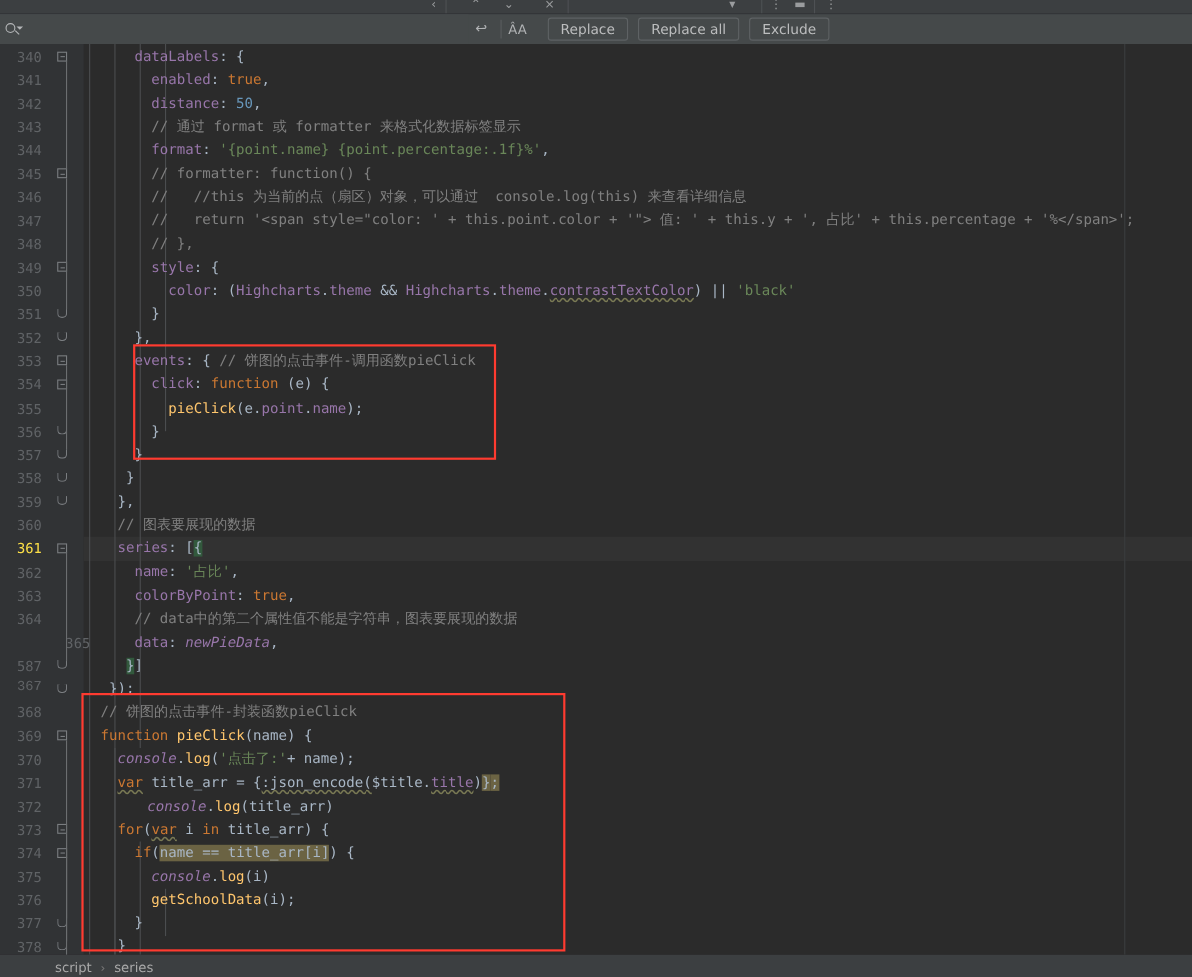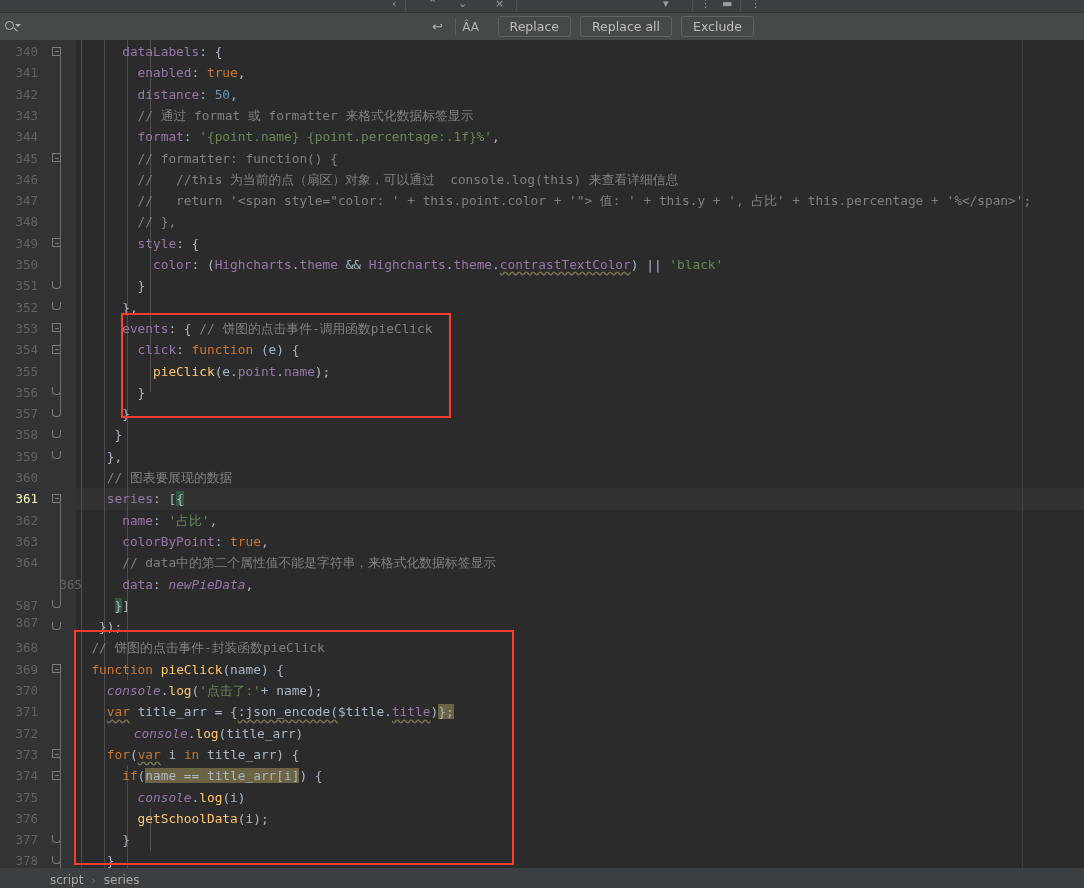--- a/index.html
+++ b/index.html
@@ -75,21 +75,21 @@
   }
   .gutter {
     position:absolute; left:0; top:0; width:76px; height:828px;
     background:#313335;
   }
   .gutter-line {
     position:absolute; left:0; width:76px; height:21.3px;
     color:#606366; font-size:12.5px; line-height:21.3px;
     text-align:right; padding-right:38px;
   }
-  .gutter-line.cur { color:#fef9c3; }
+  .gutter-line.cur { color:#fde047; }
   .fold {
     position:absolute; left:52px; width:11px; height:21.3px;
   }
   .fold .bx {
     position:absolute; left:0; top:5.5px; width:9px; height:9px;
     border:1px solid #7a7d80;
   }
   .fold .bx:after {
     content:""; position:absolute; left:1.5px; top:3.5px; width:4px; height:1px;
     background:#7a7d80;
@@ -332,21 +332,21 @@
         <div class="code-line" style="top: 299.2px;"><span class="ind" style="width: 61.6px;"></span><span><span class="prop">click</span><span class="pl">: </span><span class="k">function</span><span class="pl"> (e) {</span></span></div>
         <div class="code-line" style="top: 320.5px;"><span class="ind" style="width: 77px;"></span><span><span class="fn">pieClick</span><span class="pl">(e.</span><span class="prop">point</span><span class="pl">.</span><span class="prop">name</span><span class="pl">);</span></span></div>
         <div class="code-line" style="top: 341.8px;"><span class="ind" style="width: 61.6px;"></span><span><span class="pl">}</span></span></div>
         <div class="code-line" style="top: 363.1px;"><span class="ind" style="width: 46.2px;"></span><span><span class="pl">}</span></span></div>
         <div class="code-line" style="top: 384.4px;"><span class="ind" style="width: 38.5px;"></span><span><span class="pl">}</span></span></div>
         <div class="code-line" style="top: 405.7px;"><span class="ind" style="width: 30.8px;"></span><span><span class="pl">},</span></span></div>
         <div class="code-line" style="top: 427px;"><span class="ind" style="width: 30.8px;"></span><span><span class="cmt">// 图表要展现的数据</span></span></div>
         <div class="code-line" style="top: 448.3px;"><span class="ind" style="width: 30.8px;"></span><span><span class="prop">series</span><span class="pl">: [</span><span class="hl-sq">{</span></span></div>
         <div class="code-line" style="top: 469.6px;"><span class="ind" style="width: 46.2px;"></span><span><span class="prop">name</span><span class="pl">: </span><span class="str">'占比'</span><span class="pl">,</span></span></div>
         <div class="code-line" style="top: 490.9px;"><span class="ind" style="width: 46.2px;"></span><span><span class="prop">colorByPoint</span><span class="pl">: </span><span class="k">true</span><span class="pl">,</span></span></div>
-        <div class="code-line" style="top: 512.2px;"><span class="ind" style="width: 46.2px;"></span><span><span class="cmt">// data中的第二个属性值不能是字符串，来格式化数据标签显示</span></span></div>
+        <div class="code-line" style="top: 512.2px;"><span class="ind" style="width: 46.2px;"></span><span><span class="cmt">// data中的第二个属性值不能是字符串，图表要展现的数据</span></span></div>
         <div class="code-line" style="top: 533.5px;"><span class="ind" style="width: 46.2px;"></span><span><span class="prop">data</span><span class="pl">: </span><span class="prop ita">newPieData</span><span class="pl">,</span></span></div>
         <div class="code-line" style="top: 554.8px;"><span class="ind" style="width: 38.5px;"></span><span><span class="hl-sq">}</span><span class="pl">]</span></span></div>
         <div class="code-line" style="top: 576.1px;"><span class="ind" style="width: 23.1px;"></span><span><span class="pl">});</span></span></div>
         <div class="code-line" style="top: 597.4px;"><span class="ind" style="width: 15.4px;"></span><span><span class="cmt">// 饼图的点击事件-封装函数pieClick</span></span></div>
         <div class="code-line" style="top: 618.7px;"><span class="ind" style="width: 15.4px;"></span><span><span class="k">function</span><span class="pl"> </span><span class="fn">pieClick</span><span class="pl">(name) {</span></span></div>
         <div class="code-line" style="top: 640px;"><span class="ind" style="width: 30.8px;"></span><span><span class="prop ita">console</span><span class="pl">.</span><span class="fn">log</span><span class="pl">(</span><span class="str">'点击了:'</span><span class="pl">+ name);</span></span></div>
         <div class="code-line" style="top: 661.3px;"><span class="ind" style="width: 30.8px;"></span><span><span class="k wavy">var</span><span class="pl"> title_arr = {</span><span class="pl wavy">:json_encode(</span><span class="pl">$title.</span><span class="prop wavy">title</span><span class="pl">)</span><span class="hl-yel">}</span><span class="hl-yel pl">;</span></span></div>
         <div class="code-line" style="top: 682.6px; padding-left: 27px;"><span class="ind" style="width: 30.8px;"></span><span><span class="prop ita">console</span><span class="pl">.</span><span class="fn">log</span><span class="pl">(title_arr)</span></span></div>
         <div class="code-line" style="top: 703.9px;"><span class="ind" style="width: 30.8px;"></span><span><span class="k">for</span><span class="pl">(</span><span class="k wavy">var</span><span class="pl"> i </span><span class="k">in</span><span class="pl"> title_arr) {</span></span></div>
         <div class="code-line" style="top: 725.2px;"><span class="ind" style="width: 46.2px;"></span><span><span class="k">if</span><span class="pl">(</span><span class="hl-yel pl">name == title_arr[i]</span><span class="pl">) {</span></span></div>

